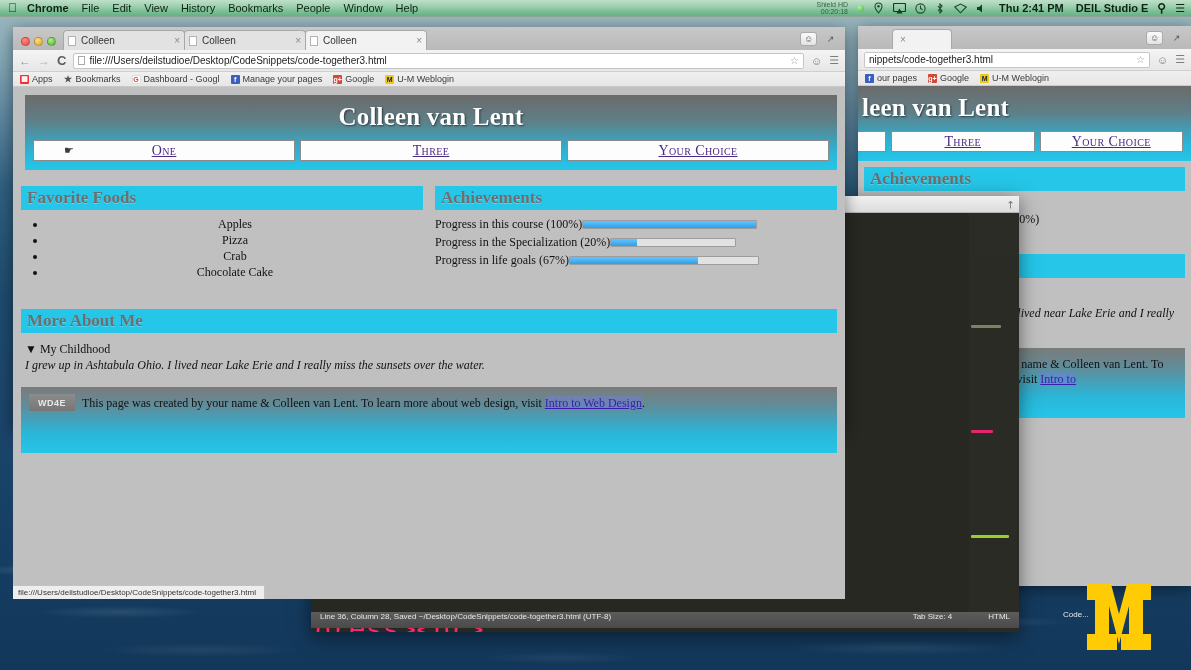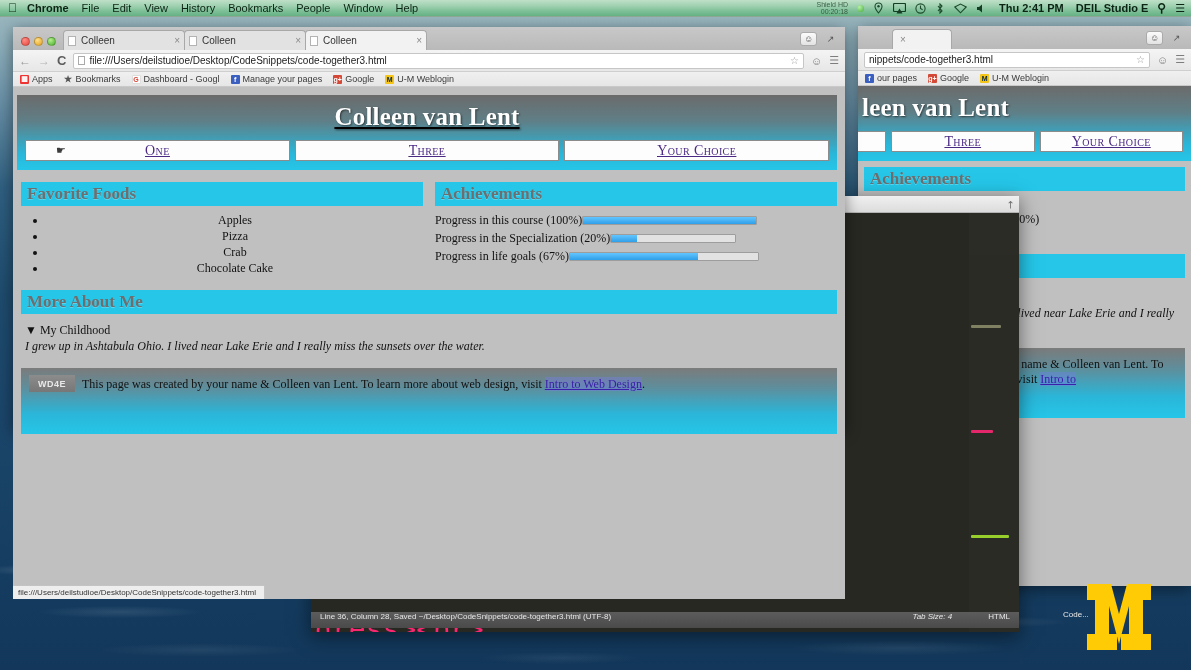--- a/index.html
+++ b/index.html
@@ -189,21 +189,21 @@
   #editor .pink { color: #f92672; }
   #editor .ed-minimap { position: absolute; right: 0; top: 0; width: 50px; height: 100%;
                         background: #2b2c26; opacity: .9; padding: 12px 2px; }
   #editor .mm { height: 3px; margin-bottom: 2px; border-radius: 1px; }
 
   
   #ed-status { position: absolute; left: 311px; top: 612px; width: 708px; height: 16px;
                background: linear-gradient(180deg,#5c5c5c,#4a4a4a); z-index: 210;
                display: flex; align-items: flex-start; padding: 0 9px;
                font-size: 8px; color: #e6e6e6; }
-  #ed-status .sp { margin-left: auto; font-style: italic; }
+  #ed-status .sp { margin-left: auto; }
   #ed-status .s2 { margin-left: 36px; }
 
   
   #mlogo { position: absolute; right: 12px; bottom: 8px; width: 120px; height: 90px; z-index: 400; }
   #mlogo .codetext { position: absolute; left: 4px; top: 38px; font-size: 8px;
                      color: #e9e9e9; white-space: nowrap; }
 </style>
 </head>
 <body>
 
@@ -405,39 +405,39 @@
       <span class="bico gplus">g+</span>
       <span>Google</span>
     </div>
     <div class="bkm">
       <span class="bico um">M</span>
       <span>U-M Weblogin</span>
     </div>
   </div>
 
   <div class="pagebody" style="height:512px;">
-    <div style="padding:8px 8px 0 4px;text-decoration:underline;">
+    <div style="padding:8px 8px 0 12px;">
       <div class="hdrband">
         <div class="sitetitle">Colleen van Lent</div>
         <div class="navrow">
           <div class="navbtn">
             <span class="handcur">☛</span>
             <a>One</a>
           </div>
           <div class="navbtn">
             <a>Three</a>
           </div>
           <div class="navbtn">
             <a>Your Choice</a>
           </div>
         </div>
       </div>
     </div>
 
-    <div class="cols" style="margin-top:11px;padding:1px 8px;">
+    <div class="cols" style="padding:16px 8px;">
       <div class="col" style="padding-left:0;">
         <div class="secthead">Favorite Foods</div>
         <ul class="foodlist">
           <li>Apples</li>
           <li>Pizza</li>
           <li>Crab</li>
           <li>Chocolate Cake</li>
         </ul>
       </div>
       <div class="col" style="padding-right:0;">

